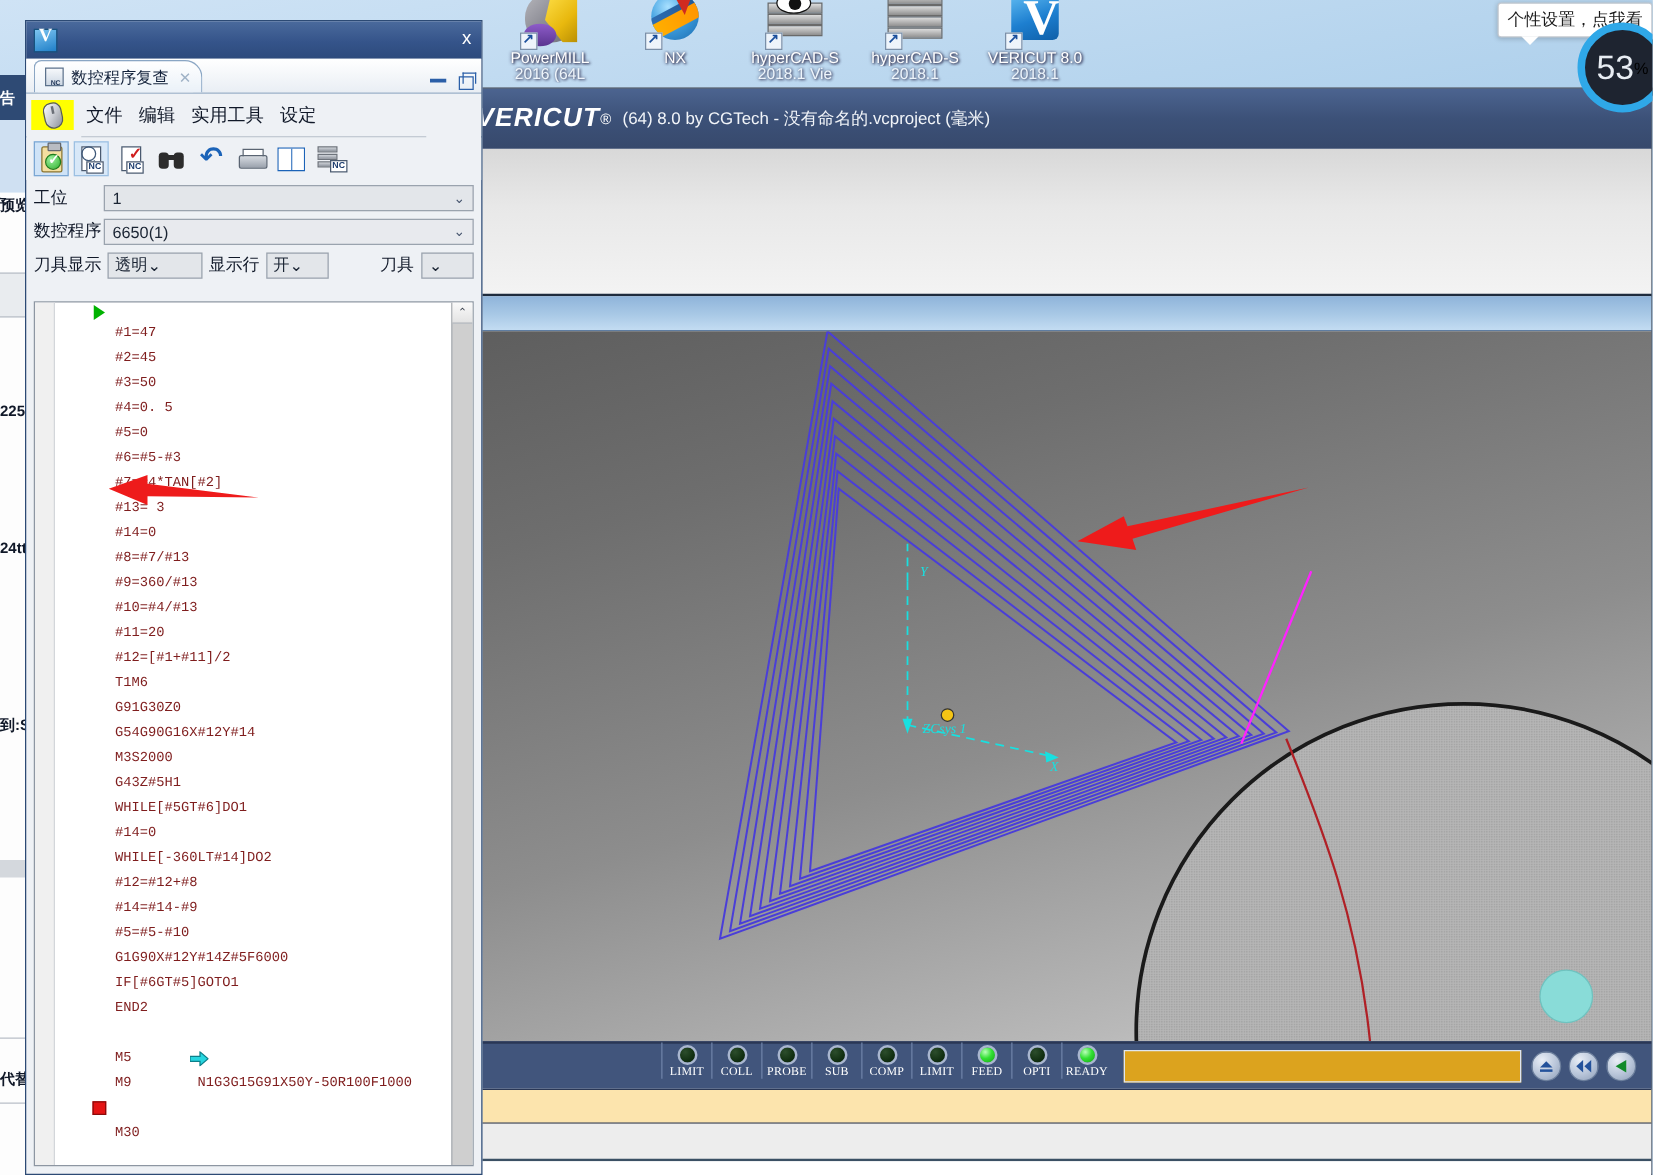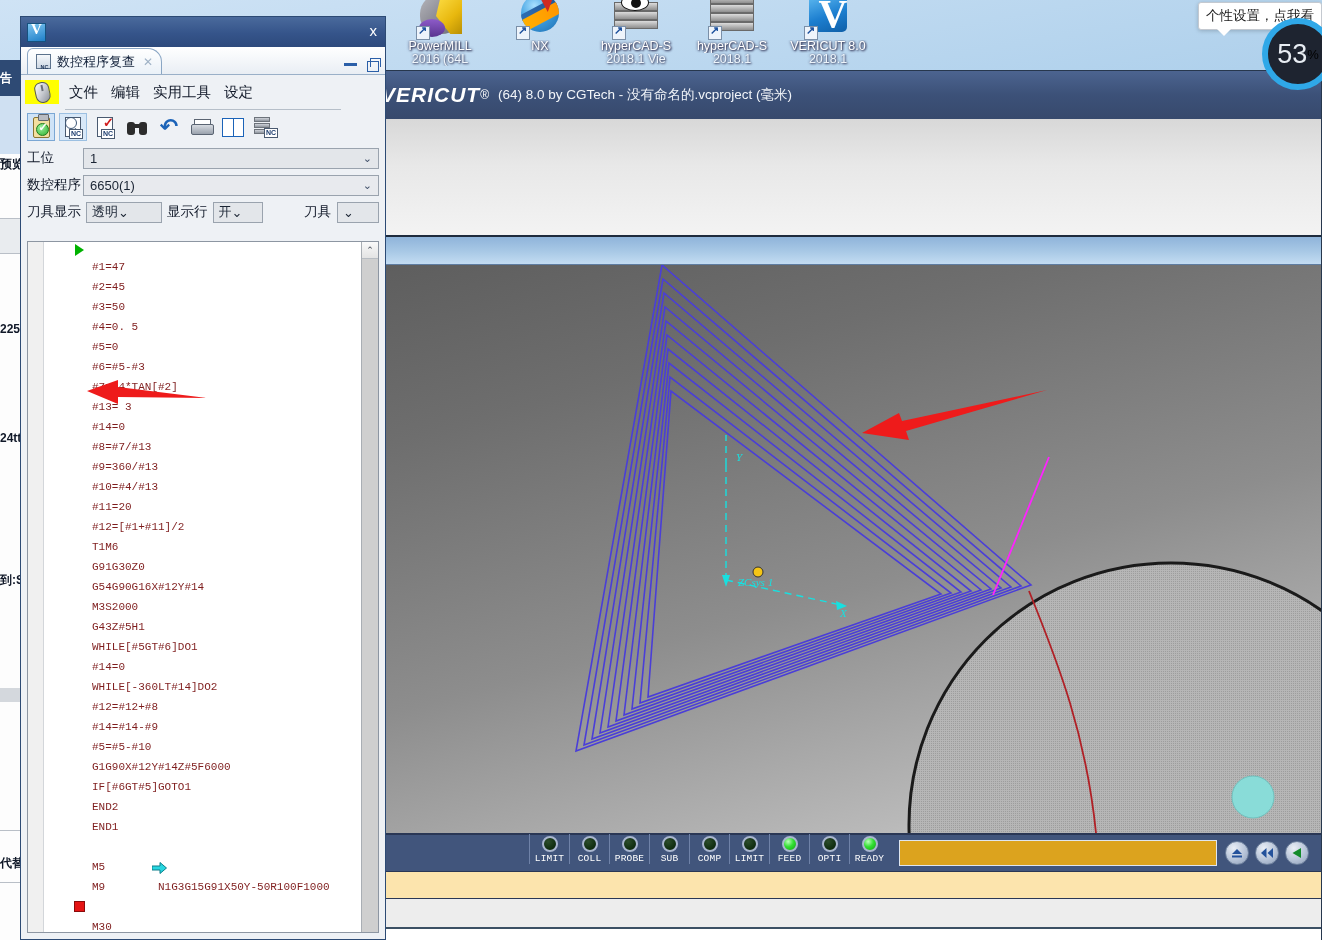--- a/index.html
+++ b/index.html
@@ -96,21 +96,21 @@
 
   
   .led-group { display:flex; align-items:flex-start; margin-left:148px; height:38px; }
   .led-cell { position:relative; width:40px; text-align:center; padding-top:2px;
     border-left:1px solid #6f82a8; }
   .led { width:16px; height:16px; border-radius:50%; margin:0 auto;
     border:2px solid #a9b6cf;
     background: radial-gradient(circle at 35% 30%, #2c4d2c 0%, #123012 60%, #0a200a 100%); }
   .led.on { background: radial-gradient(circle at 35% 30%, #baffba 0%, #33e033 45%, #12a012 100%); }
   .led-lbl { font-size:9.5px; color:#fff; letter-spacing:0.2px; margin-top:1px;
-    font-family:Liberation Mono, monospace; }
+    font-family:Liberation Serif, serif; }
   .progress-box { width:318px; height:26px; margin-left:10px;
     background:#dca31e; border:1px solid #dfe6f0; }
   .nav-btns { display:flex; align-items:center; margin-left:8px; gap:6px; }
   .nav-btn { width:24px; height:24px; border-radius:50%;
     background: radial-gradient(circle at 35% 28%, #e9eef6 0%, #b7c4d8 55%, #8d9db7 100%);
     border:1px solid #6c7f9c; position:relative; }
   .nav-btn .tri { position:absolute; left:50%; top:50%; transform:translate(-50%,-50%); }
 
   
   .vp-svg { position:absolute; left:0; top:0; }
@@ -612,21 +612,20 @@
         <div class="code-line"><span>G43Z#5H1</span></div>
         <div class="code-line"><span>WHILE[#5GT#6]DO1</span></div>
         <div class="code-line"><span>#14=0</span></div>
         <div class="code-line"><span>WHILE[-360LT#14]DO2</span></div>
         <div class="code-line"><span>#12=#12+#8</span></div>
         <div class="code-line"><span>#14=#14-#9</span></div>
         <div class="code-line"><span>#5=#5-#10</span></div>
         <div class="code-line"><span>G1G90X#12Y#14Z#5F6000</span></div>
         <div class="code-line"><span>IF[#6GT#5]GOTO1</span></div>
         <div class="code-line"><span>END2</span></div>
-        <div class="code-line"><span>END1</span></div>
         <div class="code-line">
           <span class="mark mark-arrow">
             <svg width="15" height="12" viewBox="0 0 15 12">
                 <polygon points="0,4 8,4 8,0.5 14.5,6 8,11.5 8,8 0,8" fill="#27d6e0" stroke="#0c7f8a" stroke-width="1"></polygon>
               </svg>
           </span>
           <span>N1G3G15G91X50Y-50R100F1000</span></div>
         <div class="code-line"><span>M5</span></div>
         <div class="code-line"><span>M9</span></div>
         <div class="code-line">

